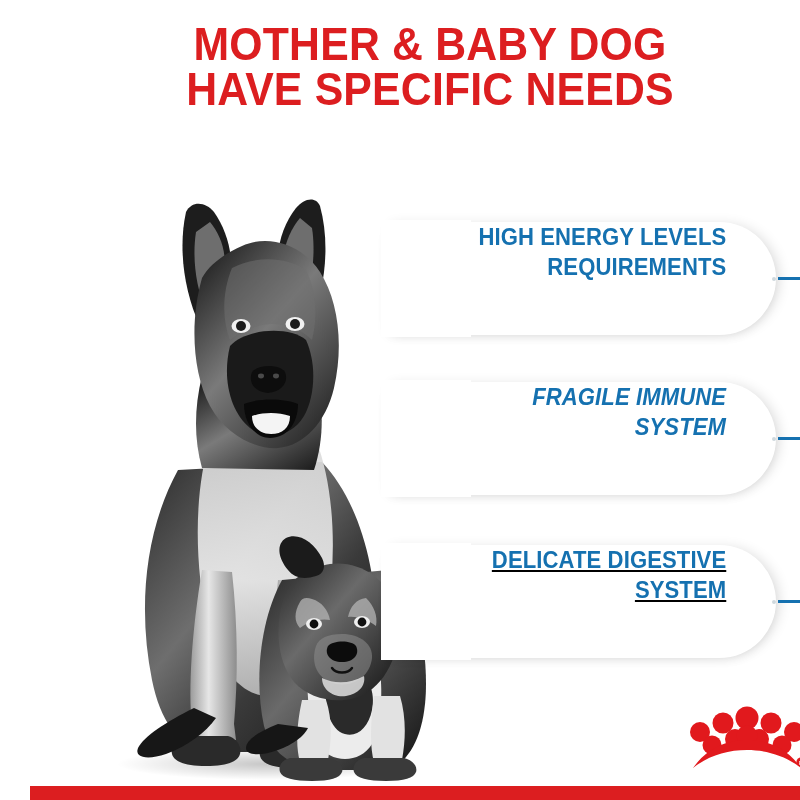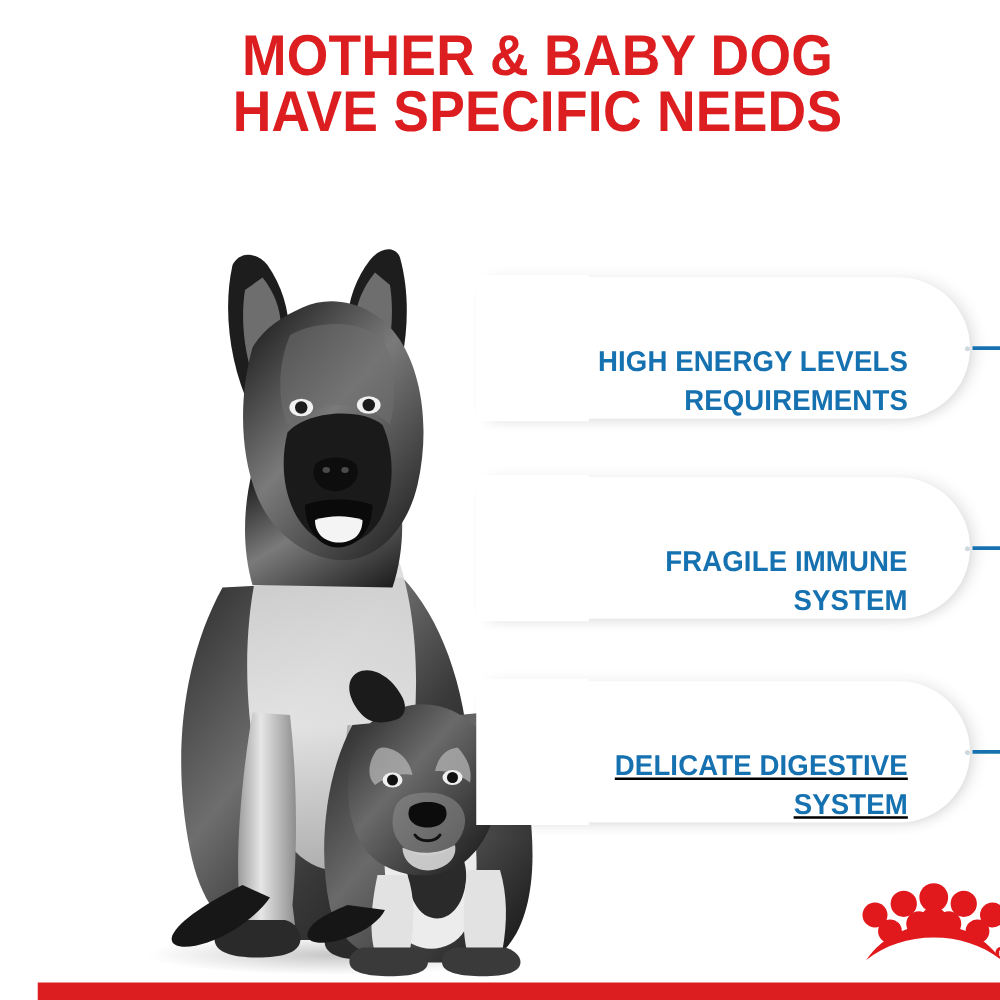--- a/index.html
+++ b/index.html
@@ -50,21 +50,21 @@
 
   
   .callout {
     position: absolute;
     background: #ffffff;
     border-top-right-radius: 58px;
     border-bottom-right-radius: 58px;
     box-shadow: 6px 0 14px -4px rgba(0,0,0,0.16),
                 0 6px 14px -8px rgba(0,0,0,0.14);
     display: flex;
-    align-items: flex-end;
+    align-items: flex-start;
     justify-content: flex-end;
     box-sizing: border-box;
   }
   .callout-text {
     color: #1571B0;
     font-size: 23px;
     font-weight: 700;
     line-height: 1.32;
     text-align: right;
     letter-spacing: 0.1px;
@@ -279,21 +279,21 @@
     </svg>
   </div>
 
   <div class="callout" style="left:352px; top:222px; width:394px; height:113px;">
     <span class="callout-text">HIGH ENERGY LEVELS
 REQUIREMENTS</span>
   </div>
   <div class="connector-dot" style="left:742px; top:277px;"></div>
   <div class="connector" style="left:748px; top:277px; width:64px;"></div>
 
-  <div class="callout" style="left:352px; top:382px; width:394px; height:113px;">
+  <div class="callout" style="left:352px; top:382px; width:394px; height:113px;font-style:italic;">
     <span class="callout-text">FRAGILE IMMUNE
 SYSTEM</span>
   </div>
   <div class="connector-dot" style="left:742px; top:437px;"></div>
   <div class="connector" style="left:748px; top:437px; width:64px;"></div>
 
   <div class="callout" style="left:352px; top:545px; width:394px; height:113px;text-decoration:underline;">
     <span class="callout-text">DELICATE DIGESTIVE
 SYSTEM</span>
   </div>

